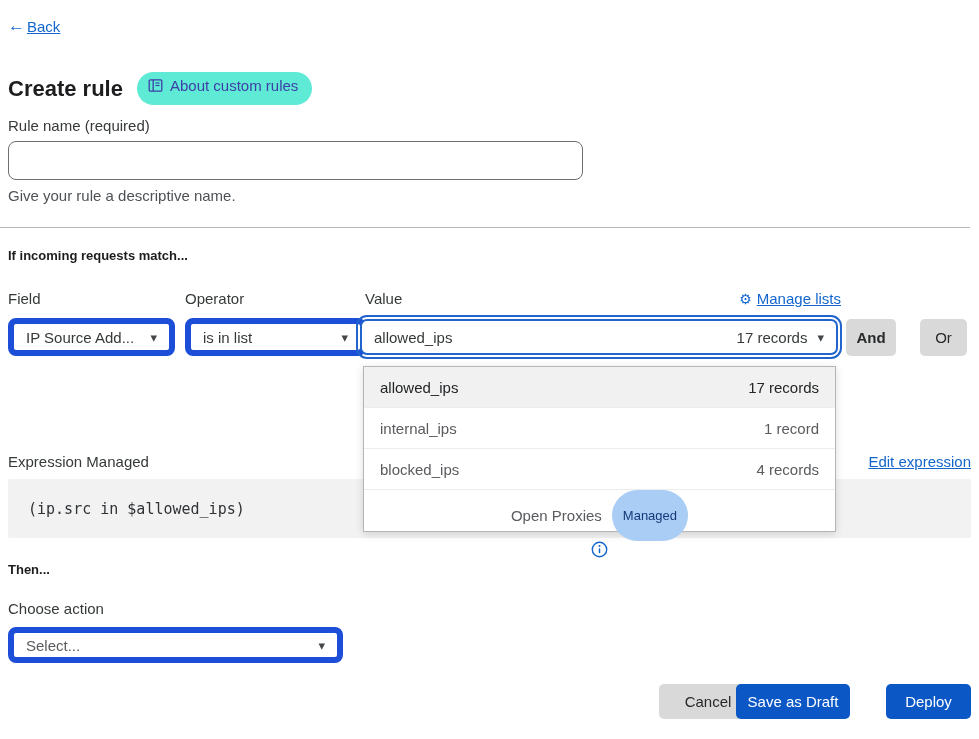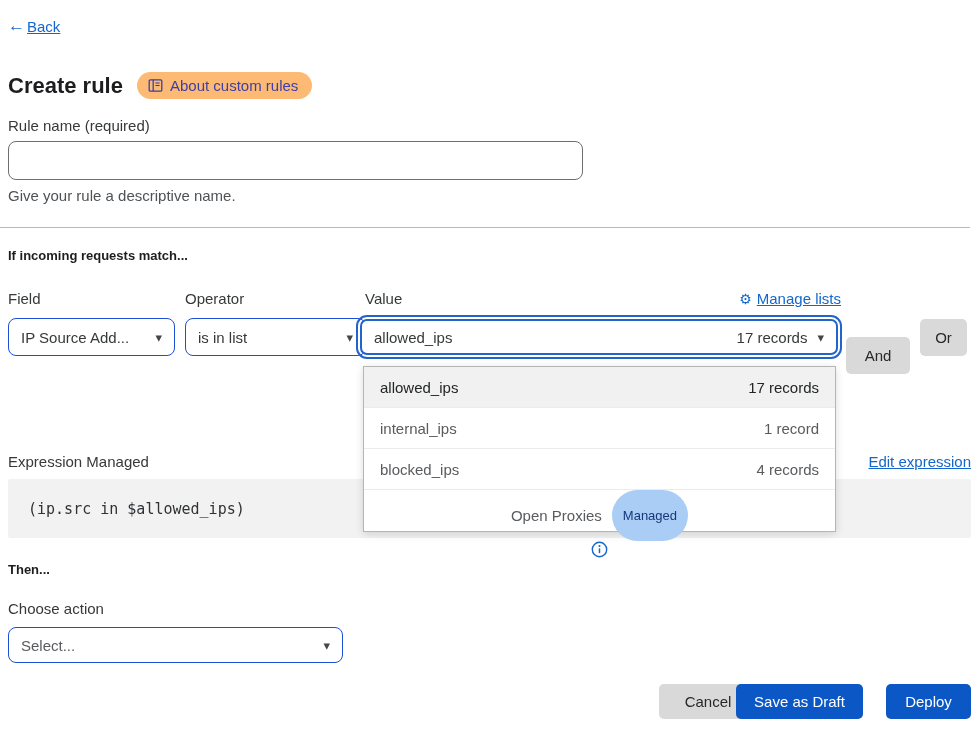--- a/index.html
+++ b/index.html
@@ -23,22 +23,22 @@
 
   
   .back-link { left: 8px; top: 16px; display: flex; align-items: center; gap: 2px; }
   .back-arrow { font-size: 17px; text-decoration: none; }
 
   
   .header-row { left: 8px; top: 72px; display: flex; align-items: center; gap: 14px; }
   .page-title { font-size: 22px; font-weight: bold; color: #1d1d1f; }
   .about-badge {
     display: inline-flex; align-items: center; gap: 7px;
-    background: #fdba74; color: #3e3ea8;
-    border-radius: 999px; padding: 5px 14px 5px 11px;
+    background: #5eead4; color: #3e3ea8;
+    border-radius: 999px; padding: 5px 14px 11px 11px;
     font-size: 15px; cursor: pointer; text-decoration: none;
   }
 
   
   .field-label { font-size: 15px; color: #36393a; }
   .helper-text { font-size: 15px; color: #4f5255; }
   .section-heading { font-size: 13px; font-weight: bold; color: #1d1d1f; }
 
   
   .rule-name-label { left: 8px; top: 117px; }
@@ -54,42 +54,42 @@
 
   .match-heading { left: 8px; top: 248px; }
 
   .field-col-label { top: 290px; }
   .manage-lists { top: 290px; right: 138px; display: flex; align-items: center; gap: 5px; }
   .gear-icon { font-size: 14px; text-decoration: none; }
 
   
   .select {
     display: flex; align-items: center; justify-content: space-between;
-    border: 1px solid #1d4ed8; border-radius: 8px; background: #fff;
+    border: 6px solid #1d4ed8; border-radius: 8px; background: #fff;
     font-size: 15px; color: #36393a; padding: 0 12px; cursor: pointer;
   }
   .caret { font-size: 13px; color: #44474a; margin-left: 10px; }
   .select-field    { left: 8px;   top: 318px; width: 167px; height: 38px; }
   .select-operator { left: 185px; top: 318px; width: 181px; height: 38px; }
   .select-value {
     left: 360px; top: 319px; width: 478px; height: 36px;
     border: 2px solid #2164cc;
     outline: 2px solid #2164cc; outline-offset: 2px;
     border-radius: 7px;
   }
   .select-value .records { color: #36393a; }
 
   .btn {
     display: inline-flex; align-items: center; justify-content: center;
     border: none; border-radius: 5px; font-family: inherit;
     font-size: 15px; cursor: pointer;
   }
   .btn-gray { background: #d9d9d9; color: #26282a; }
   .btn-blue { background: #0b57c5; color: #ffffff; }
-  .and-btn { left: 846px; top: 337px; width: 64px; height: 37px; }
+  .and-btn { left: 846px; top: 319px; width: 50px; height: 37px; font-weight: bold; }
   .or-btn  { left: 920px; top: 319px; width: 47px; height: 37px; }
 
   
   .dropdown-panel {
     left: 363px; top: 366px; width: 473px;
     background: #fff; border: 1px solid #b5b5b5;
     box-shadow: 0 2px 8px rgba(0,0,0,0.14);
     z-index: 10;
   }
   .dropdown-row {
@@ -119,21 +119,21 @@
     font-size: 15px; color: #303336;
   }
 
   
   .then-heading { left: 8px; top: 562px; }
   .choose-action-label { left: 8px; top: 600px; }
   .select-action { left: 8px; top: 627px; width: 335px; height: 36px; color: #595b5e; }
 
   
   .cancel-btn { left: 659px; top: 684px; width: 98px;  height: 35px; }
-  .save-btn   { left: 736px; top: 684px; width: 127px; height: 35px; }
+  .save-btn   { left: 736px; top: 684px; width: 114px; height: 35px; }
   .deploy-btn { left: 886px; top: 684px; width: 85px;  height: 35px; }
 </style>
 </head>
 <body>
 
 <div class="page">
 
   <a class="abs link back-link">
     <span class="back-arrow">←</span>
     <span class="u">Back</span>

